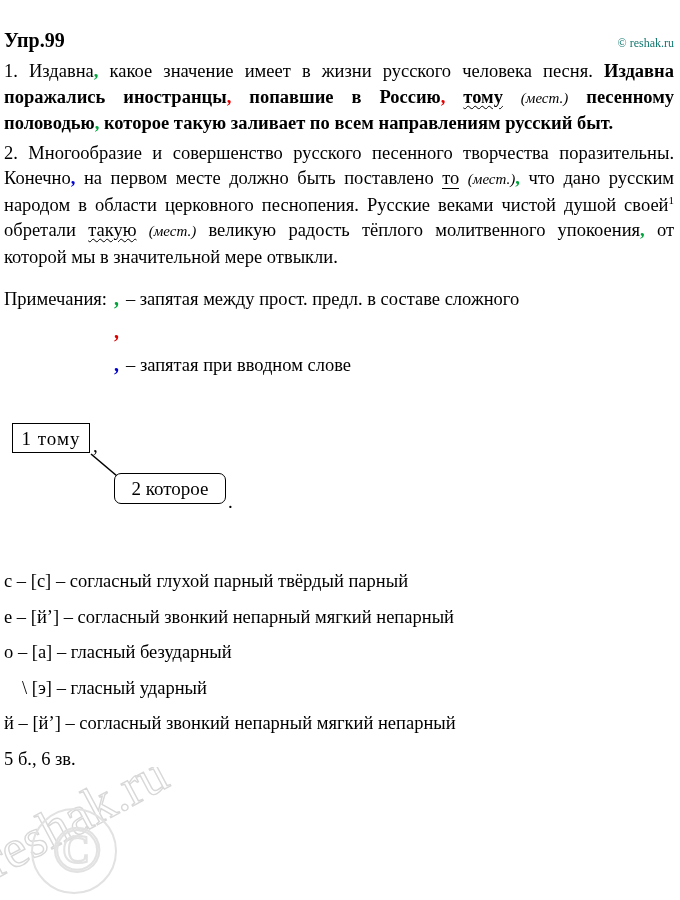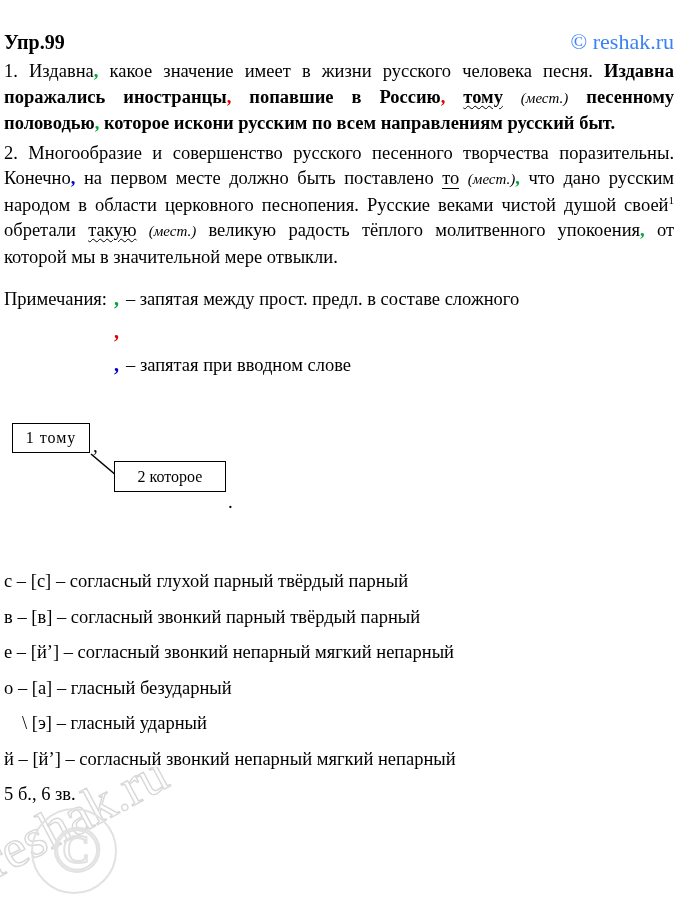--- a/index.html
+++ b/index.html
@@ -30,22 +30,22 @@
     justify-content: space-between;
     align-items: baseline;
     height: 26px;
   }
   .ex-title {
     font-weight: bold;
     font-size: 20px;
     letter-spacing: 0px;
   }
   .watermark-top {
-    font-size: 22px;
-    color: #3b82f6;
+    font-size: 12px;
+    color: #0f766e;
     white-space: nowrap;
   }
 
   
   .para {
     font-size: 18.5px;
     line-height: 25.5px;
     text-align: justify;
     margin: 0;
     padding: 0;
@@ -103,36 +103,36 @@
   
   .scheme {
     position: relative;
     height: 115px;
     margin-top: 28px;
   }
   .box {
     position: absolute;
     border: 1.6px solid #000;
     background: #fff;
-    font-size: 16px;
+    font-size: 19px;
     line-height: 1;
     display: flex;
     align-items: center;
     justify-content: center;
     white-space: nowrap;
     box-sizing: border-box;
   }
   .box-1 {
     left: 8px;  top: 10px;
     width: 78px; height: 30px;
     letter-spacing: 1px;
   }
   .box-2 {
-    left: 110px; top: 48px;
-    width: 112px; height: 31px;
+    left: 110px; top: 60px;
+    width: 112px; height: 31px; border-radius: 7px;
   }
   .scheme-comma {
     position: absolute;
     left: 89px; top: 22px;
     font-size: 19px;
   }
   .scheme-period {
     position: absolute;
     left: 224px; top: 78px;
     font-size: 19px;
@@ -168,21 +168,21 @@
 <body>
 
 <div class="page">
 
   <div class="header">
     <div class="ex-title">Упр.99</div>
     <div class="watermark-top">© reshak.ru</div>
   </div>
 
   <p class="para p1"><span>1.</span> <span>Издавна</span><span class="c-green">,</span> <span>какое значение имеет в жизни русского человека песня.</span>
-<span class="bold">Издавна поражались иностранцы</span><span class="c-red">,</span> <span class="bold">попавшие в Россию</span><span class="c-red">,</span> <span class="bold u-wavy">тому</span> <span class="small-it">(мест.)</span> <span class="bold">песенному половодью</span><span class="c-green">,</span> <span class="bold">которое искони русским по всем направлениям русский быт.</span></p>
+<span class="bold">Издавна поражались иностранцы</span><span class="c-red">,</span> <span class="bold">попавшие в Россию</span><span class="c-red">,</span> <span class="bold u-wavy">тому</span> <span class="small-it">(мест.)</span> <span class="bold">песенному половодью</span><span class="c-green">,</span> <span class="bold">которое такую заливает по всем направлениям русский быт.</span></p>
 
   <p class="para p2"><span>2.</span> <span>Многообразие и совершенство русского песенного творчества поразительны.</span> <span>Конечно</span><span class="c-blue">,</span> <span>на первом месте должно быть поставлено</span> <span class="u-solid">то</span> <span class="small-it">(мест.)</span><span class="c-green">,</span> <span>что дано русским народом в области церковного песнопения.</span> <span>Русские веками чистой душой своей</span><sup>1</sup> <span>обретали</span> <span class="u-wavy">такую</span> <span class="small-it">(мест.)</span> <span>великую радость тёплого молитвенного упокоения</span><span class="c-green">,</span> <span>от которой мы в значительной мере отвыкли.</span></p>
 
   <div class="notes">
     <div class="note-row note-indent-1">
       <span class="note-label">Примечания:</span>
       <span style="width:7px"></span>
       <span class="note-mark c-green">,</span>
       <span>– запятая между прост. предл. в составе сложного</span>
     </div>
@@ -206,21 +206,20 @@
     <div class="box box-2">
       <span>2 которое</span>
     </div>
     <div class="scheme-period">.</div>
   </div>
 
   <div class="phon">
 
     <div class="phon-line"><span>с</span> <span>–</span> <span>[с]</span> <span>–</span> <span>согласный глухой парный твёрдый парный</span></div>
 
-    <div class="phon-line"><span>в</span> <span>–</span> <span>[в]</span> <span>–</span> <span>согласный звонкий парный твёрдый парный</span></div>
 
     <div class="phon-line"><span>е</span> <span>–</span> <span>[й’]</span> <span>–</span> <span>согласный звонкий непарный мягкий непарный</span></div>
 
     <div class="phon-line"><span>о</span> <span>–</span> <span>[а]</span> <span>–</span> <span>гласный безударный</span></div>
 
     <div class="phon-line phon-branch"><span>\</span>  <span>[э]</span> <span>–</span> <span>гласный ударный</span></div>
 
     <div class="phon-line"><span>й</span> <span>–</span> <span>[й’]</span> <span>–</span> <span>согласный звонкий непарный мягкий непарный</span></div>
 
     <div class="phon-line">5 б., 6 зв.</div>

